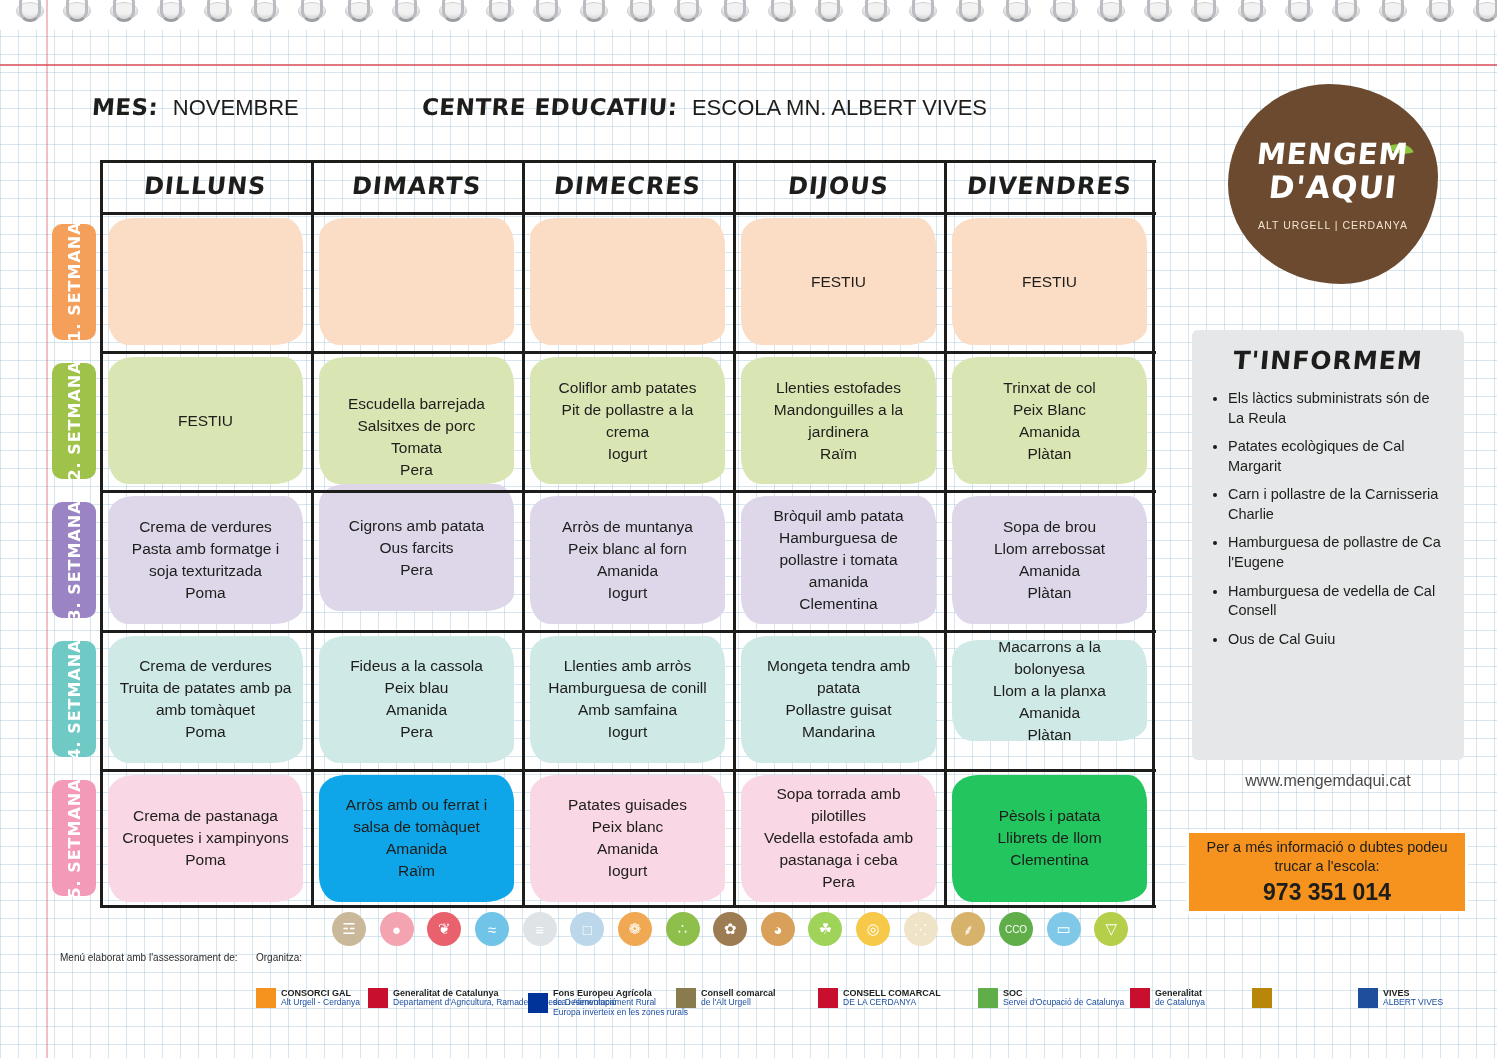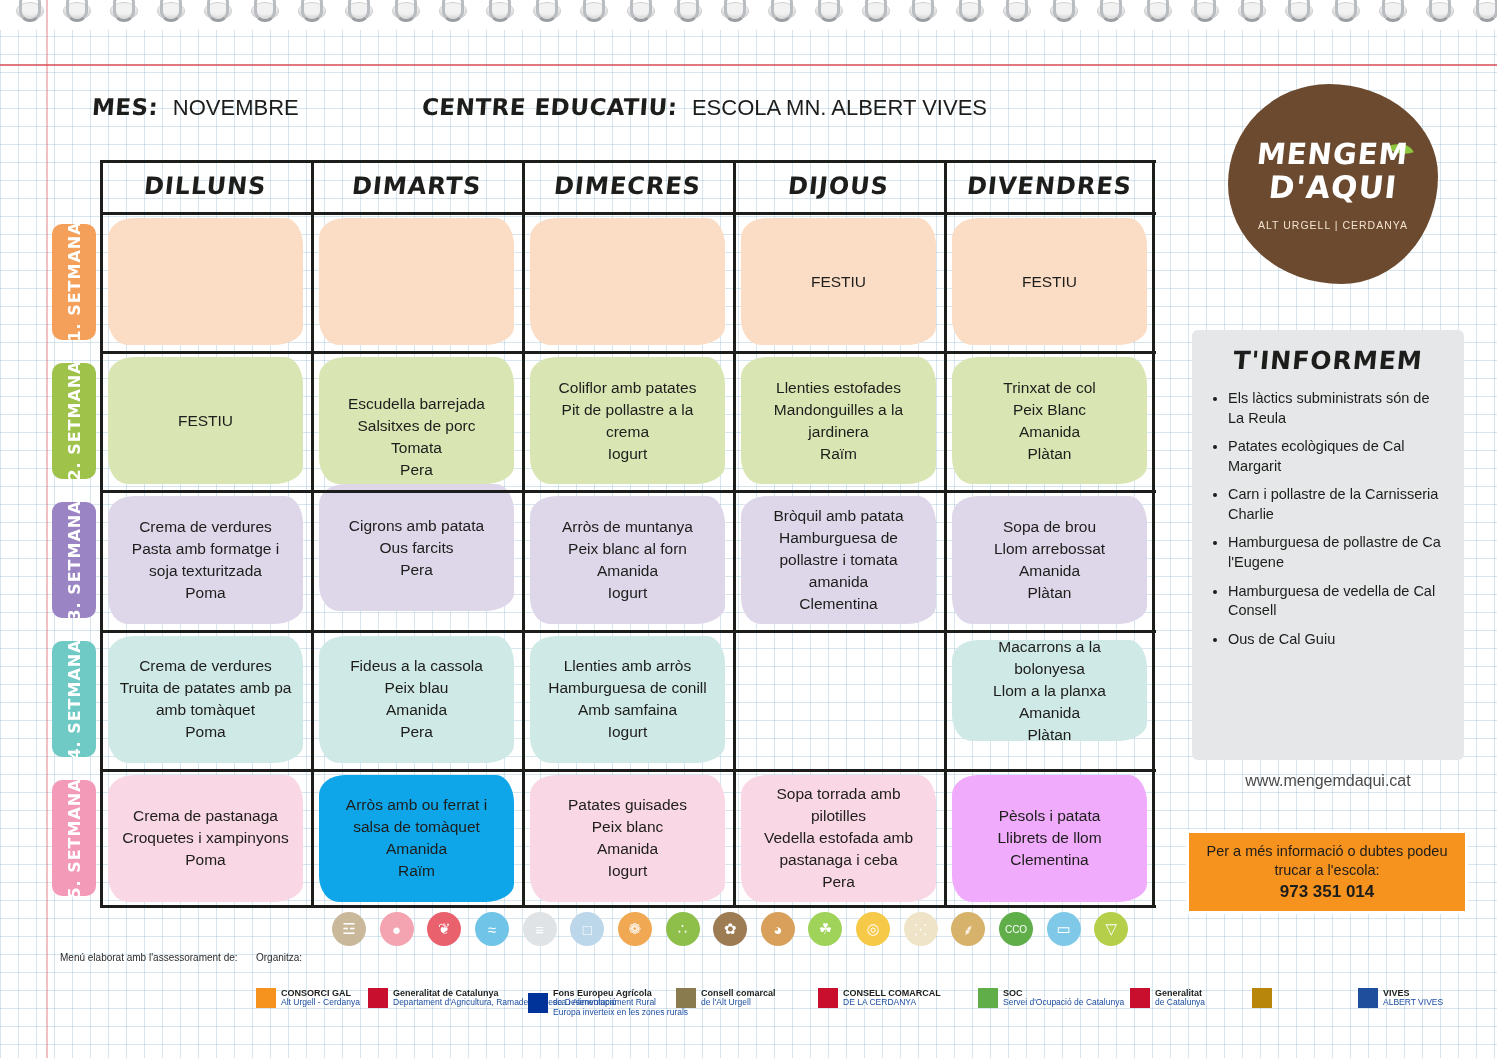--- a/index.html
+++ b/index.html
@@ -132,21 +132,21 @@
     position:absolute; left:1192px; top:772px; width:272px;
     text-align:center; font-size:16px; color:#4a4a4a;
   }
   .callbox{
     position:absolute; left:1186px; top:830px; width:282px; height:84px;
     background:#f6921e; border:3px solid #fff;
     display:flex; flex-direction:column; align-items:center; justify-content:center;
     text-align:center;
   }
   .callbox .t{ font-size:14.5px; line-height:1.3; color:#1d1d1b; }
-  .callbox .p{ font-size:17px; font-weight:bold; color:#1d1d1b; margin-top:3px;}
+  .callbox .p{ font-size:23px; font-weight:bold; color:#1d1d1b; margin-top:3px;}
 
   
   .iconstrip{ position:absolute; left:332px; top:912px; width:810px; height:40px; }
   .ico{
     position:absolute; top:0; width:34px; height:34px; border-radius:50%;
     display:flex; align-items:center; justify-content:center;
     color:#fff; font-size:15px;
   }
 
   
@@ -379,20 +379,27 @@
       </div>
     </div>
     <div class="cellwrap" style="left: 422px; top: 469.6px; width: 211px; height: 139.2px;">
       <div class="blob" style="background: rgb(207, 233, 230);">
         <span style="white-space: pre-line;">Llenties amb arròs
 Hamburguesa de conill
 Amb samfaina
 Iogurt</span>
       </div>
     </div>
+    <div class="cellwrap" style="left: 633px; top: 469.6px; width: 211px; height: 139.2px;">
+      <div class="blob" style="background: rgb(207, 233, 230);">
+        <span style="white-space: pre-line;">Mongeta tendra amb patata
+Pollastre guisat
+Mandarina</span>
+      </div>
+    </div>
     <div class="cellwrap" style="left: 844px; top: 474px; width: 211px; height: 113px;">
       <div class="blob" style="background: rgb(207, 233, 230);">
         <span style="white-space: pre-line;">Macarrons a la bolonyesa
 Llom a la planxa
 Amanida
 Plàtan</span>
       </div>
     </div>
     <div class="cellwrap" style="left: 0px; top: 608.8px; width: 211px; height: 139.2px;">
       <div class="blob" style="background: rgb(249, 215, 228);">
@@ -417,21 +424,21 @@
       </div>
     </div>
     <div class="cellwrap" style="left: 633px; top: 608.8px; width: 211px; height: 139.2px;">
       <div class="blob" style="background: rgb(249, 215, 228);">
         <span style="white-space: pre-line;">Sopa torrada amb pilotilles
 Vedella estofada amb pastanaga i ceba
 Pera</span>
       </div>
     </div>
     <div class="cellwrap" style="left: 844px; top: 608.8px; width: 211px; height: 139.2px;">
-      <div class="blob" style="background: #f0abfc;">
+      <div class="blob" style="background: #22c55e;">
         <span style="white-space: pre-line;">Pèsols i patata
 Llibrets de llom
 Clementina</span>
       </div>
     </div>
     <div class="vline" style="left: 0px;"></div>
     <div class="vline" style="left: 211px;"></div>
     <div class="vline" style="left: 422px;"></div>
     <div class="vline" style="left: 633px;"></div>
     <div class="vline" style="left: 844px;"></div>

